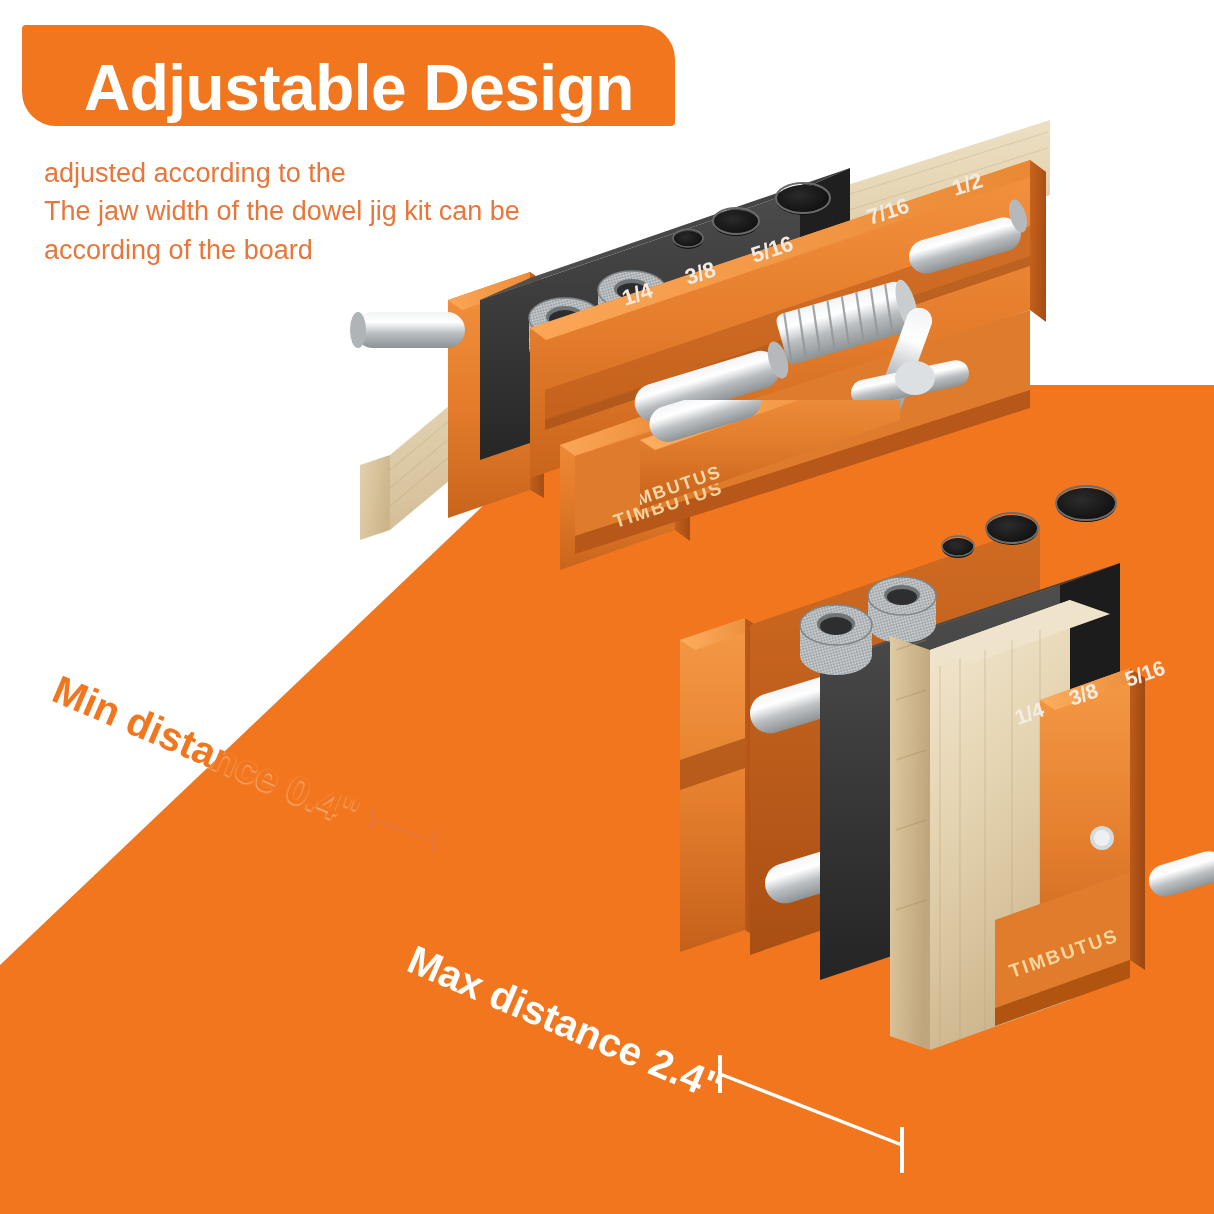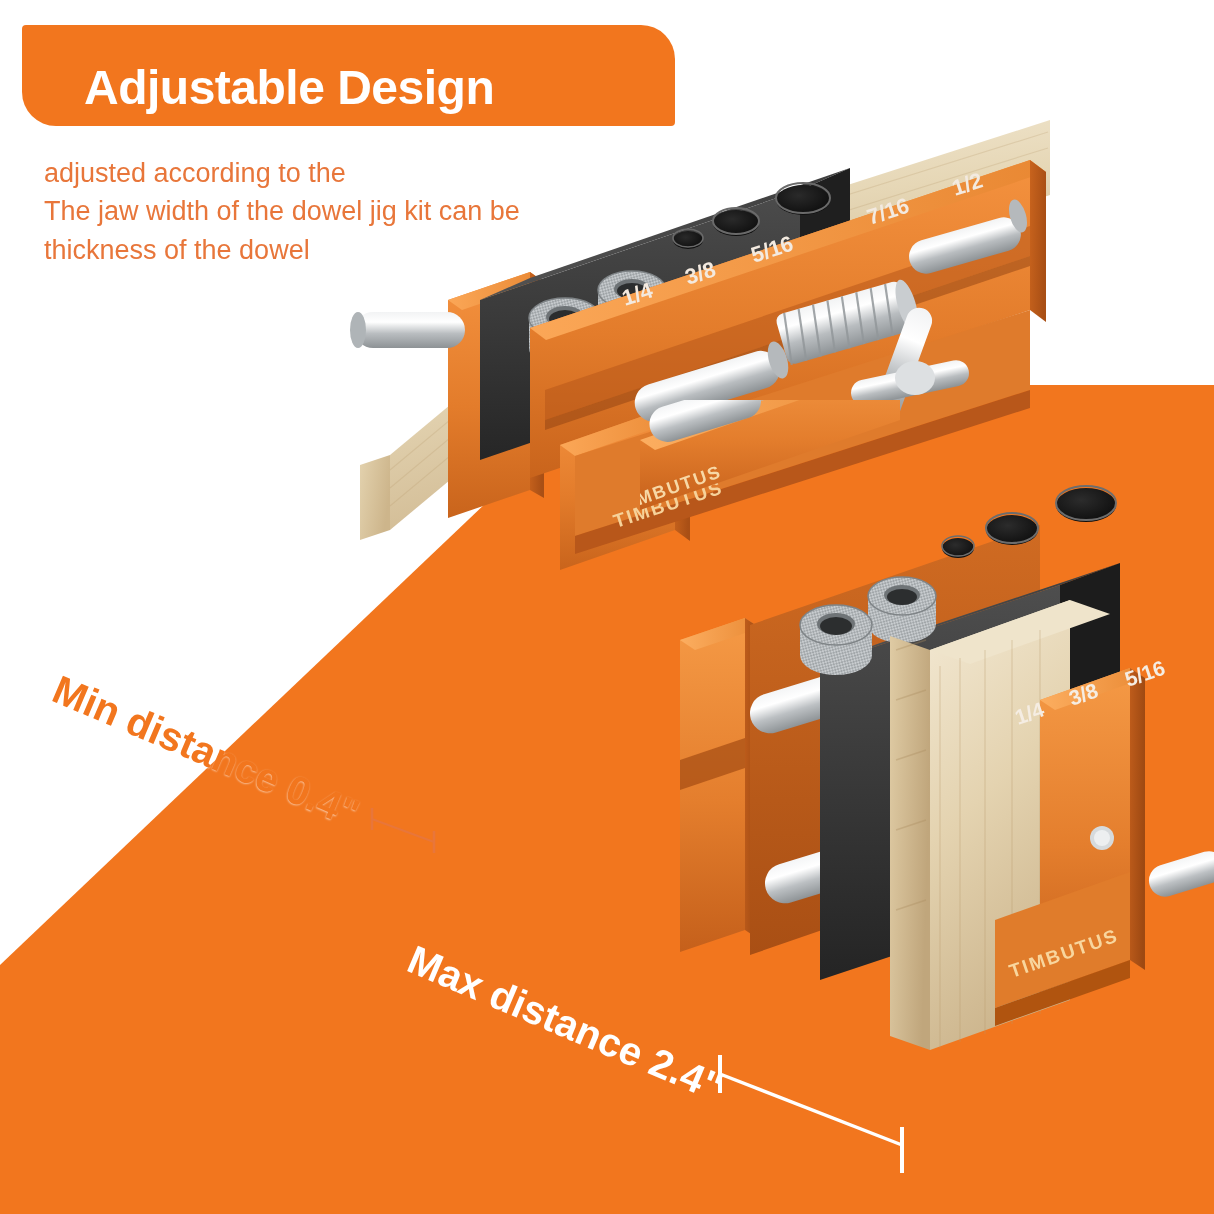--- a/index.html
+++ b/index.html
@@ -13,21 +13,21 @@
   #stage { position:absolute; inset:0; width:1214px; height:1214px; overflow:hidden; }
 
   
   .title-banner{
     position:absolute; left:22px; top:25px; width:653px; height:101px;
     background:#F2761E;
     border-radius:4px 34px 4px 34px;
     display:flex; align-items:center;
   }
   .title-text{
-    color:#ffffff; font-size:48px; font-weight:bold; letter-spacing:-0.5px;
+    color:#ffffff; font-size:64px; font-weight:bold; letter-spacing:-0.5px;
     padding-left:62px; line-height:1; white-space:nowrap;margin-top:24px;
   }
 
   
   .body-copy{
     position:absolute; left:44px; top:154px; width:560px;
     color:#E8763A; font-size:27px; line-height:1.42; font-weight:400;
   }
   .body-copy span{ display:block; white-space:nowrap; }
 
@@ -402,16 +402,16 @@
     <line x1="197" y1="82" x2="197" y2="128" stroke="#FFFFFF" stroke-width="4"></line>
   </svg>
 
   <div class="title-banner">
     <div class="title-text">Adjustable Design</div>
   </div>
 
   <div class="body-copy">
     <span>adjusted according to the</span>
     <span>The jaw width of the dowel jig kit can be</span>
-    <span>thickness of the dowel</span>
+    <span>according of the board</span>
   </div>
 
 </div>
 
 </body></html>

